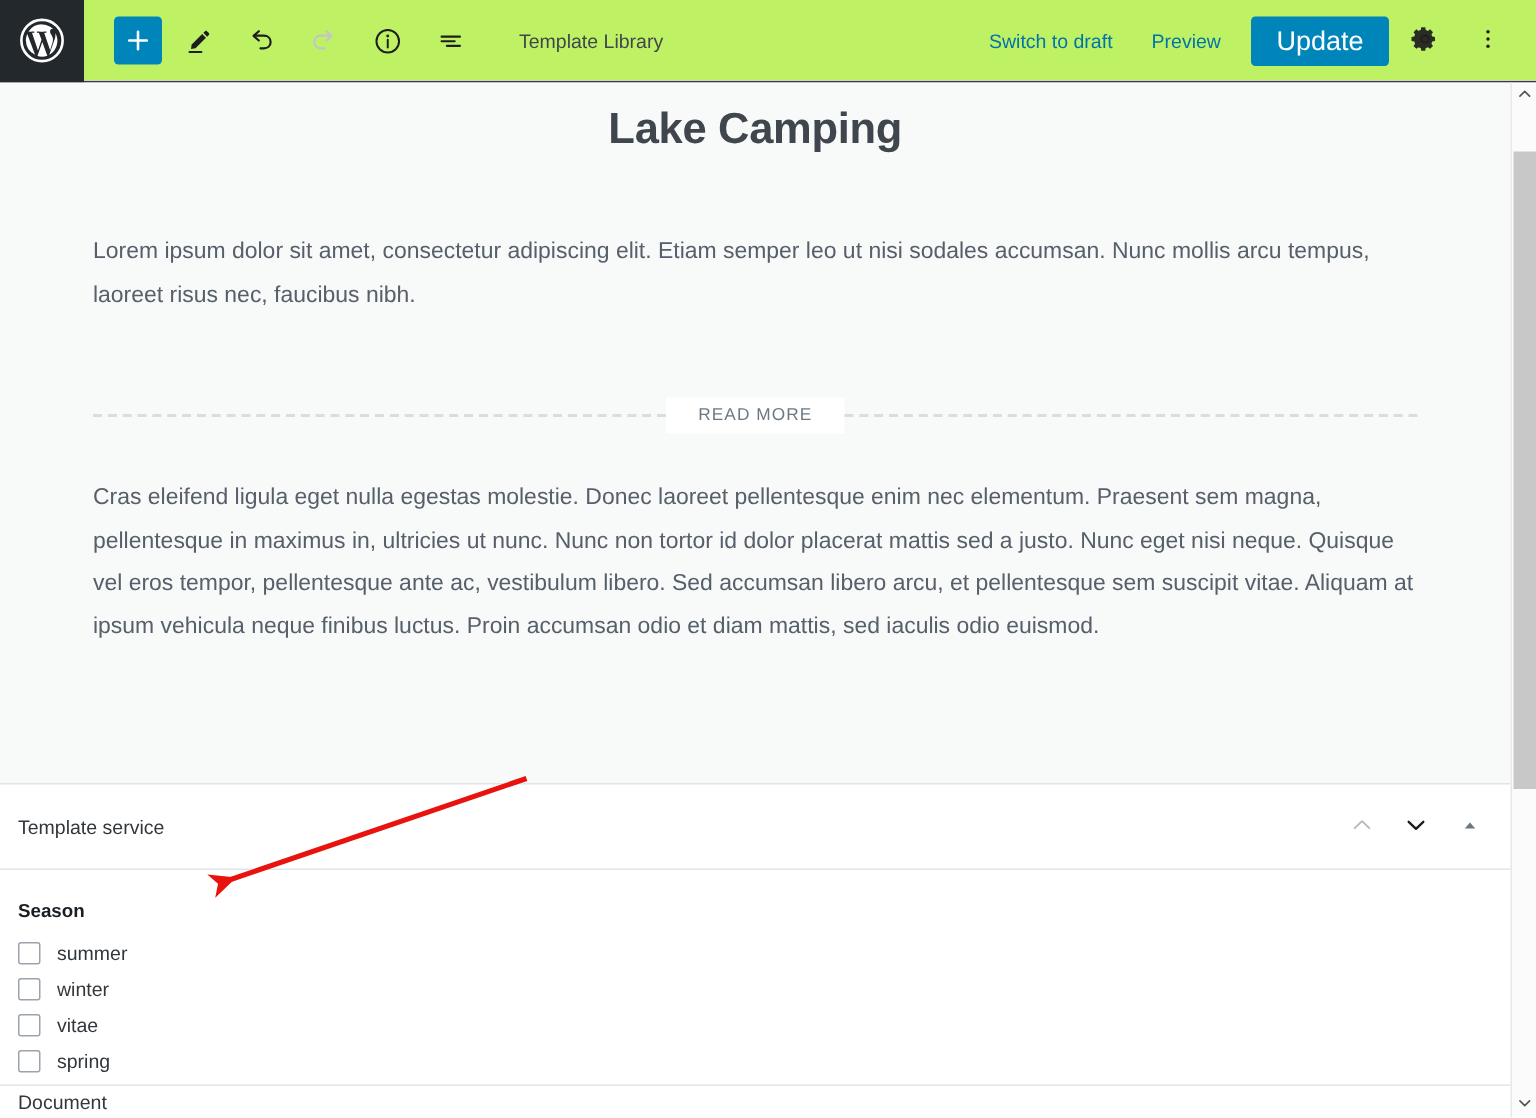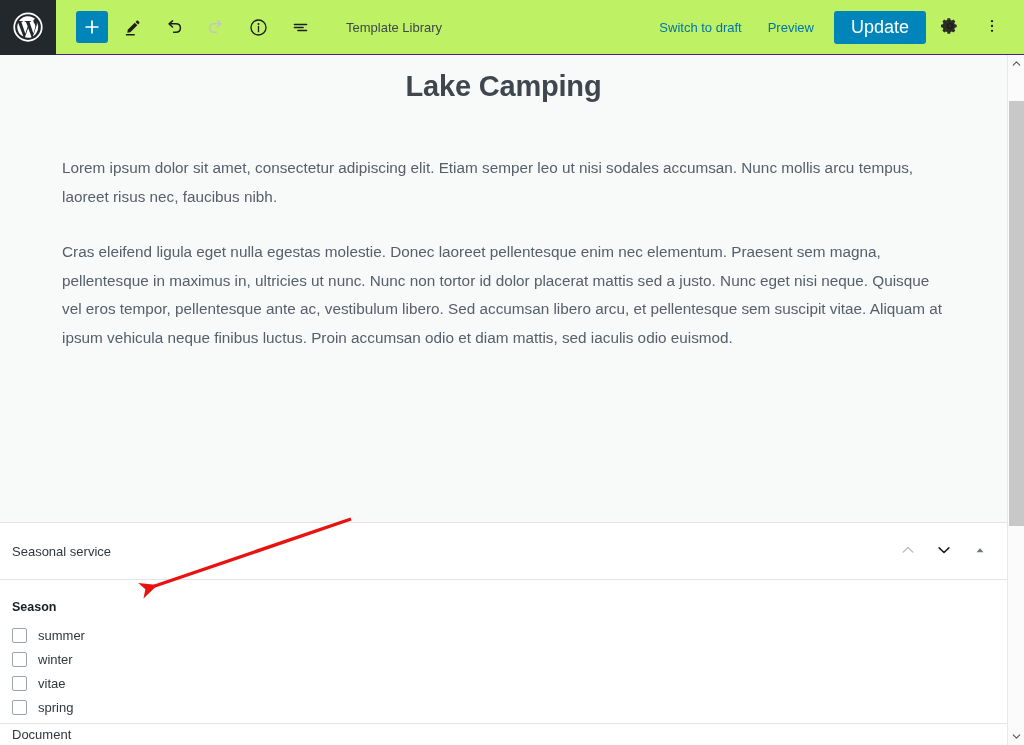--- a/index.html
+++ b/index.html
@@ -377,27 +377,32 @@
       </button>
     </div>
   </div>
 
   <div class="canvas">
     <h1 class="post-title">Lake Camping</h1>
 
     <div class="content-wrap">
       <p class="para first">Lorem ipsum dolor sit amet, consectetur adipiscing elit. Etiam semper leo ut nisi sodales accumsan. Nunc mollis arcu tempus, laoreet risus nec, faucibus nibh.</p>
 
+      <div class="readmore-row">
+        <div class="readmore-dash"></div>
+        <div class="readmore-tag">READ MORE</div>
+        <div class="readmore-dash"></div>
+      </div>
 
       <p class="para second">Cras eleifend ligula eget nulla egestas molestie. Donec laoreet pellentesque enim nec elementum. Praesent sem magna, pellentesque in maximus in, ultricies ut nunc. Nunc non tortor id dolor placerat mattis sed a justo. Nunc eget nisi neque. Quisque vel eros tempor, pellentesque ante ac, vestibulum libero. Sed accumsan libero arcu, et pellentesque sem suscipit vitae. Aliquam at ipsum vehicula neque finibus luctus. Proin accumsan odio et diam mattis, sed iaculis odio euismod.</p>
     </div>
   </div>
 
   <div class="panel-seasonal">
-    <span class="panel-title">Seasonal service</span>
+    <span class="panel-title">Template service</span>
 
     <div class="panel-controls">
       <button class="pc-btn">
         <span>
           <svg width="18" height="18" viewBox="0 0 24 24">
             <path d="M5.5 14.8 12 8.6l6.5 6.2" fill="none" stroke="#b5b9bd" stroke-width="1.7" stroke-linecap="round" stroke-linejoin="round"></path>
           </svg>
         </span>
       </button>
       <button class="pc-btn">

